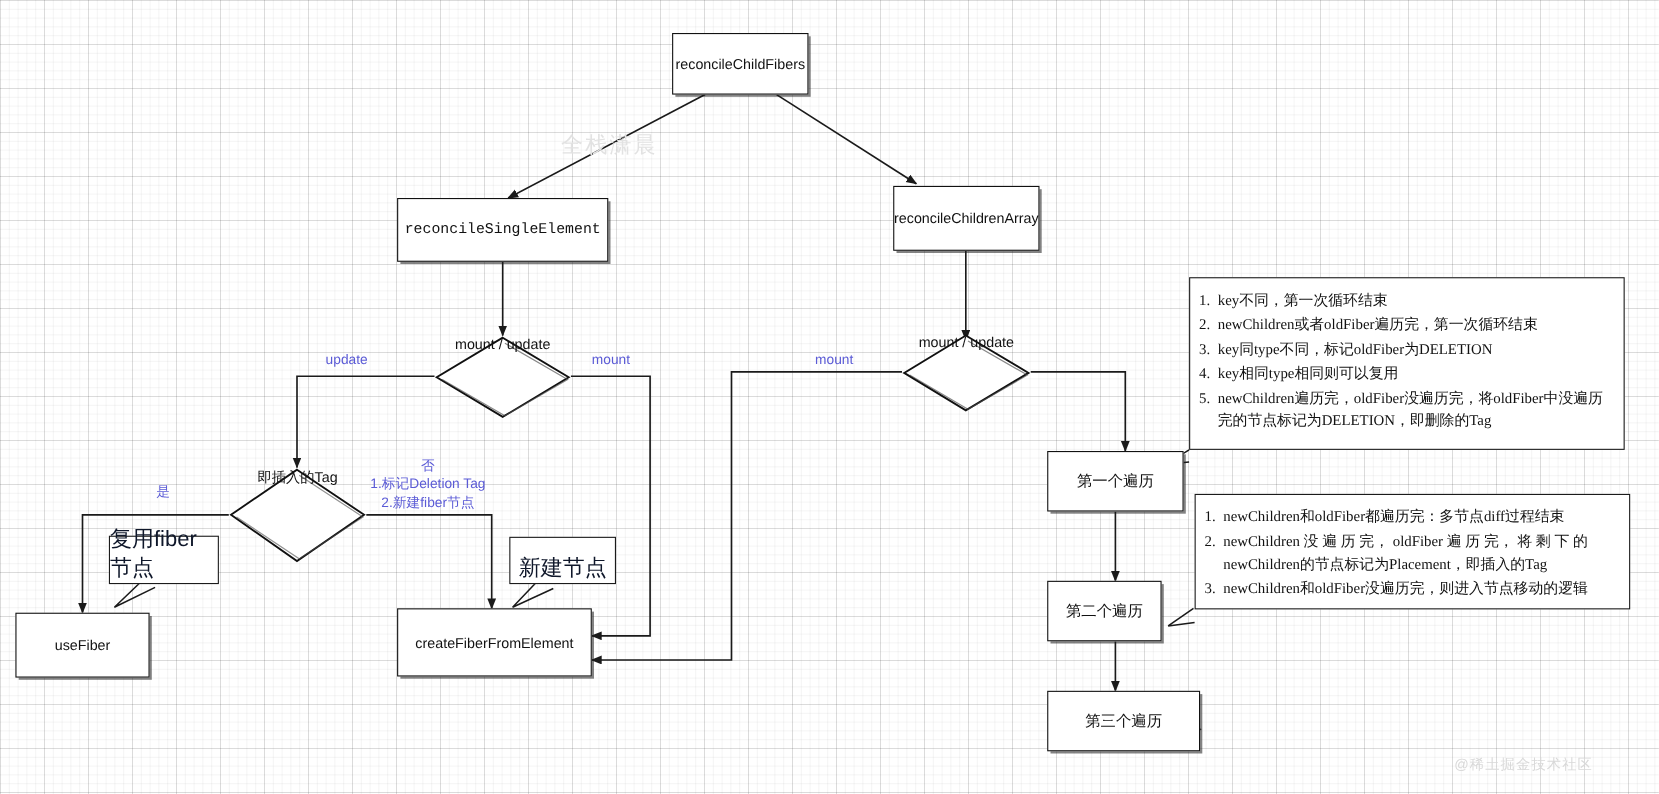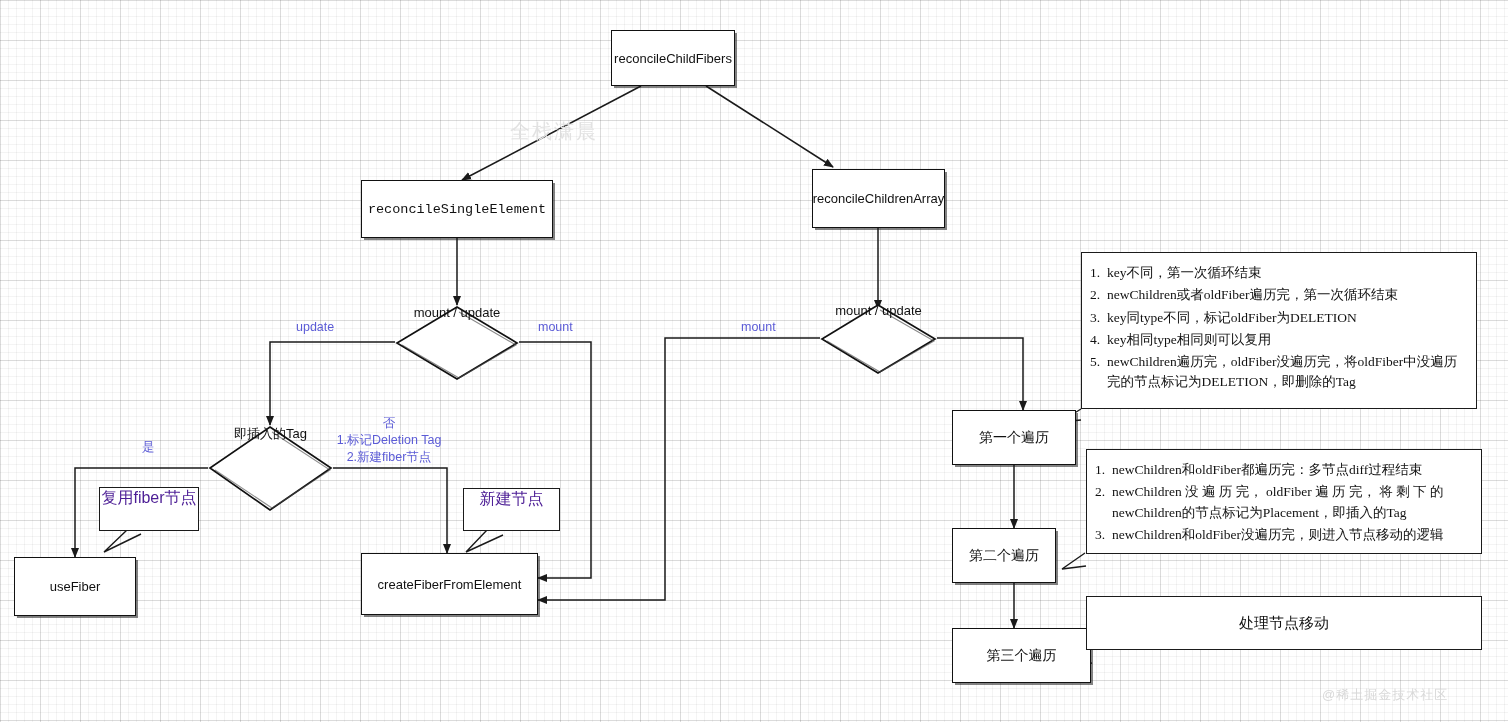--- a/index.html
+++ b/index.html
@@ -46,23 +46,23 @@
   }
   .diamond .dlabel{
     position:relative;z-index:2;font-size:13px;color:#111;white-space:nowrap;
   }
 
   .callout{
     position:absolute;
     box-sizing:border-box;
     background:#fff;
     border:1.6px solid #1b1b1b;
-    color:#4c1d95;
-    font-size:16px;
-    display:flex;align-items:flex-start;justify-content:center;
+    color:#0f172a;
+    font-size:20px;
+    display:flex;align-items:flex-end;justify-content:center;
   }
 
   .annot{
     position:absolute;
     box-sizing:border-box;
     background:#fff;
     border:1.6px solid #1b1b1b;
     font-family:"Liberation Serif", serif;
     font-size:13.5px;
     color:#111;
@@ -241,23 +241,20 @@
         <span class="num">2.</span>
         <span class="txt">newChildren 没 遍 历 完， oldFiber 遍 历 完， 将 剩 下 的 newChildren的节点标记为Placement，即插入的Tag</span>
       </li>
       <li>
         <span class="num">3.</span>
         <span class="txt">newChildren和oldFiber没遍历完，则进入节点移动的逻辑</span>
       </li>
     </ol>
   </div>
 
-  <div class="annot center" style="left:1086px;top:596px;width:396px;height:54px;">
-    <span class="big">处理节点移动</span>
-  </div>
 
   <div class="edge-label" style="left:296px;top:320px;">update</div>
   <div class="edge-label" style="left:538px;top:320px;">mount</div>
   <div class="edge-label" style="left:741px;top:320px;">mount</div>
   <div class="edge-label" style="left:142px;top:439px;">是</div>
   <div class="edge-label multi" style="left:330px;top:415px;width:118px;">
     <div>否</div>
     <div>1.标记Deletion Tag</div>
     <div>2.新建fiber节点</div>
   </div>

